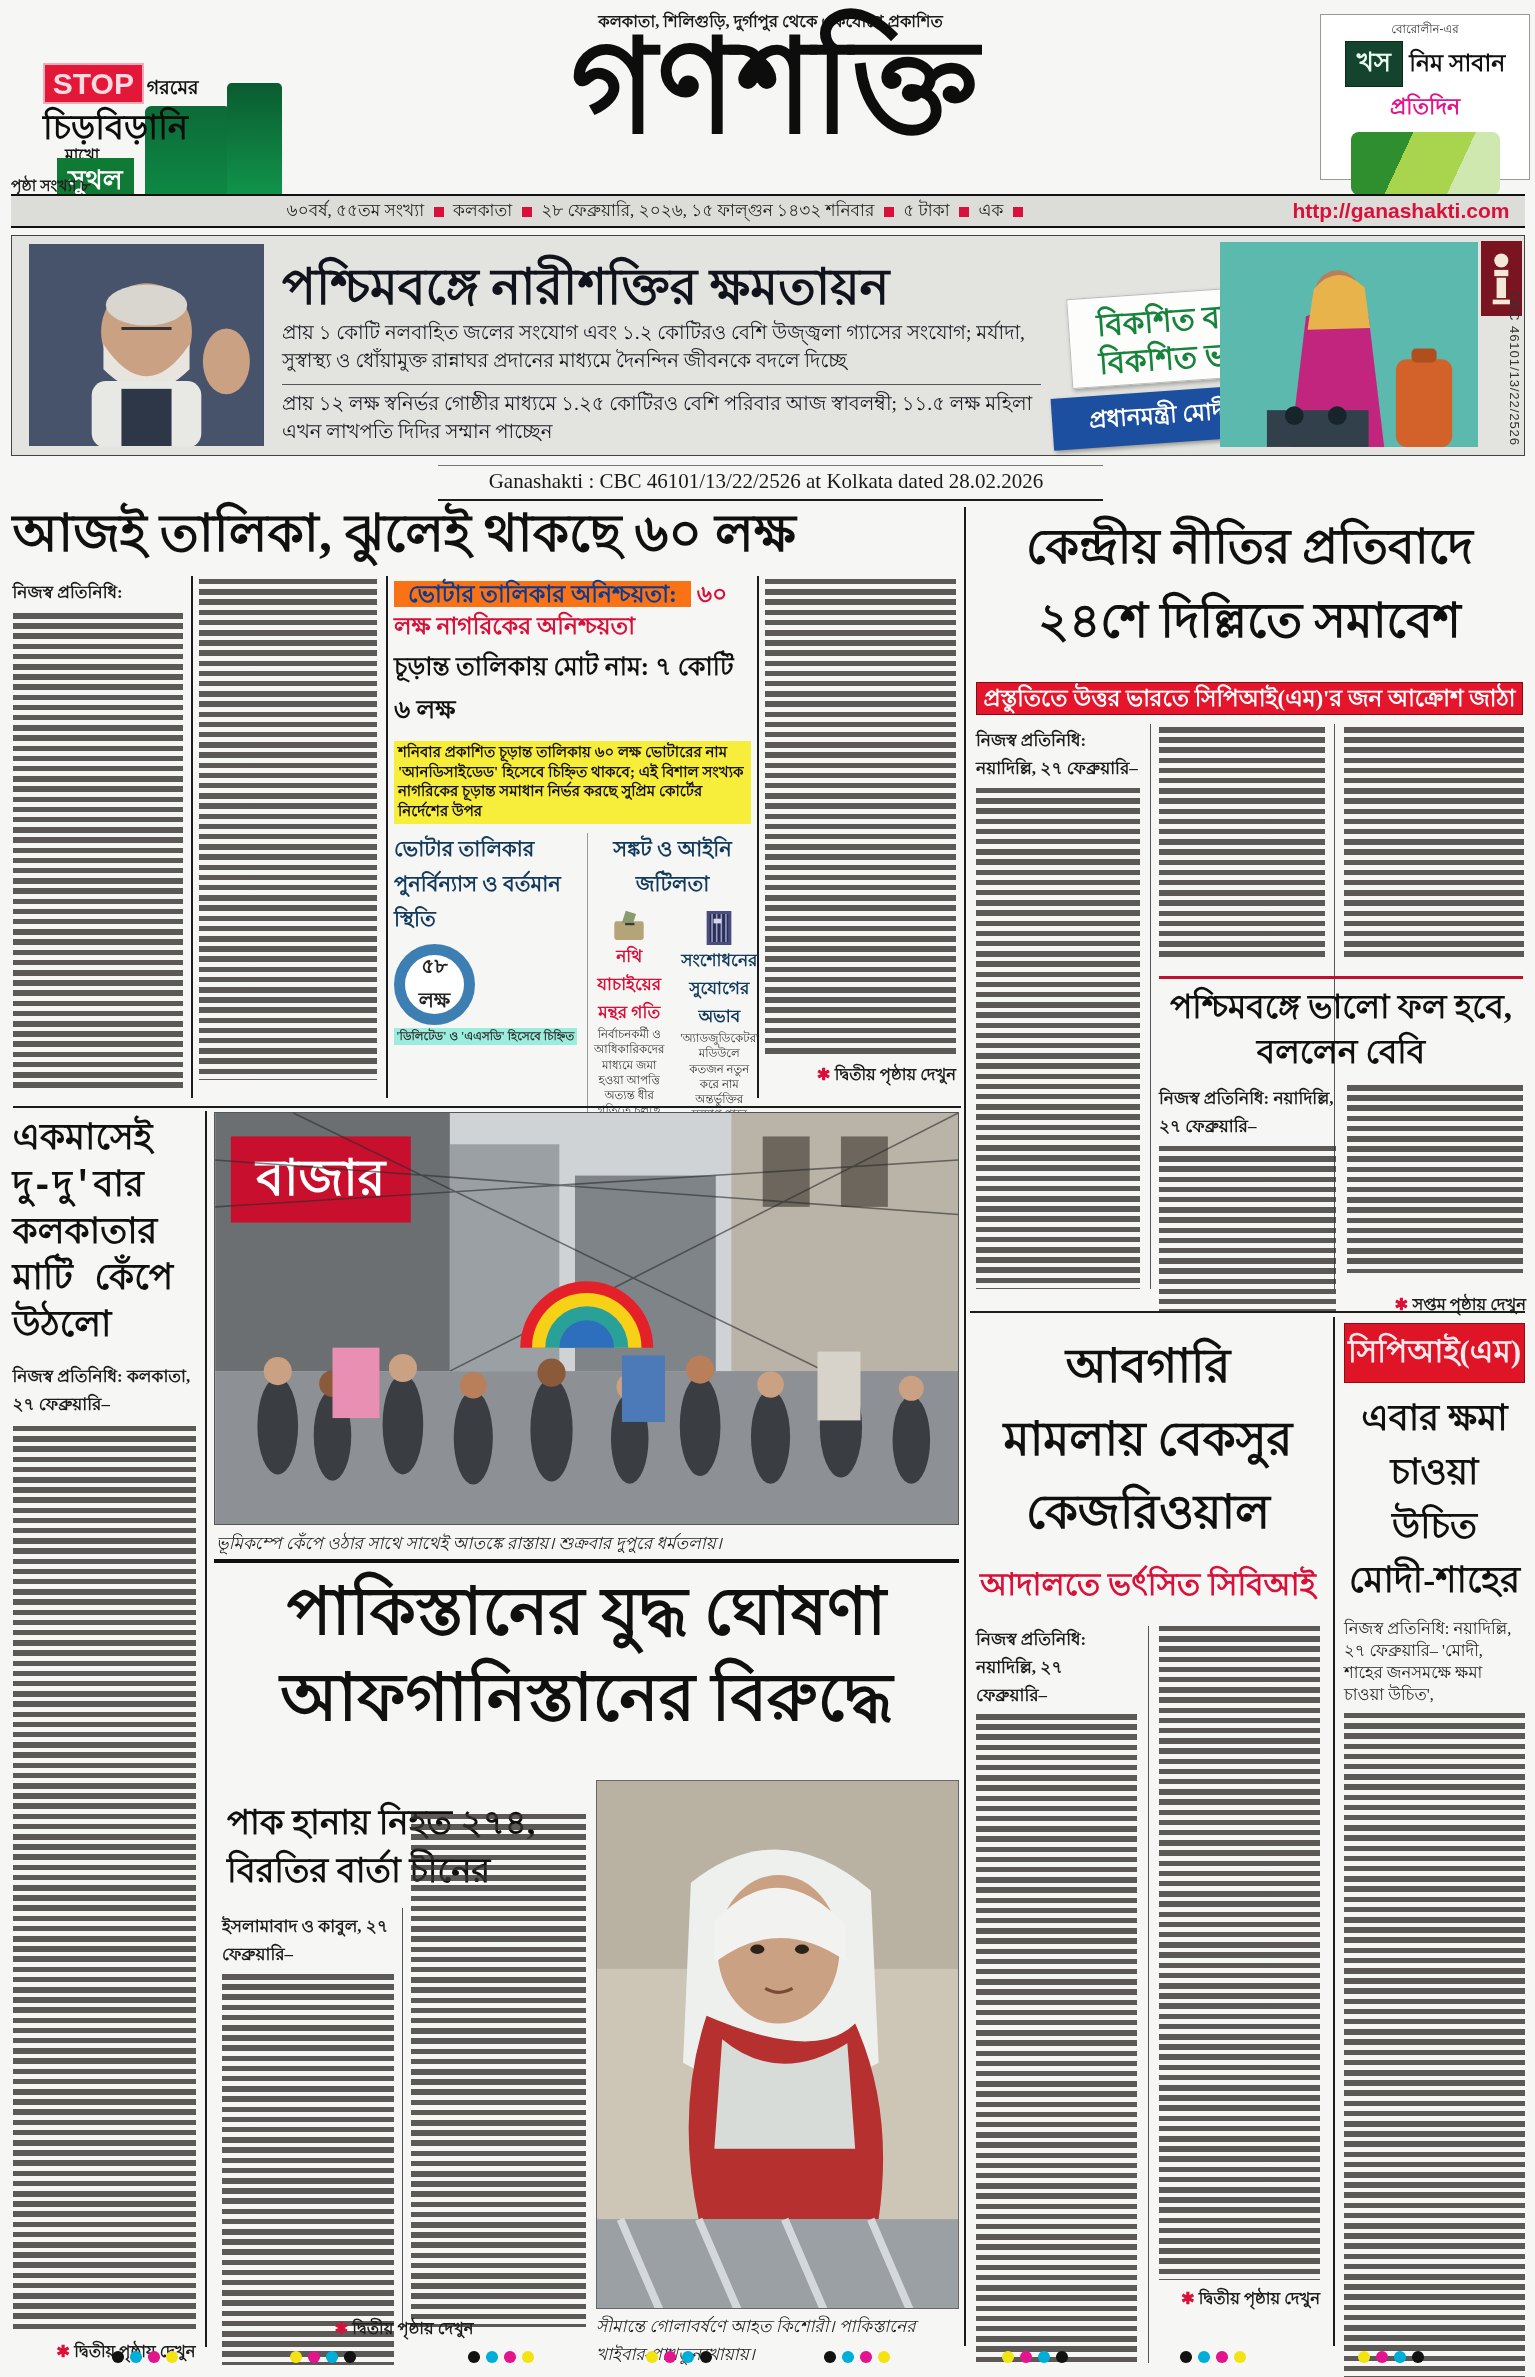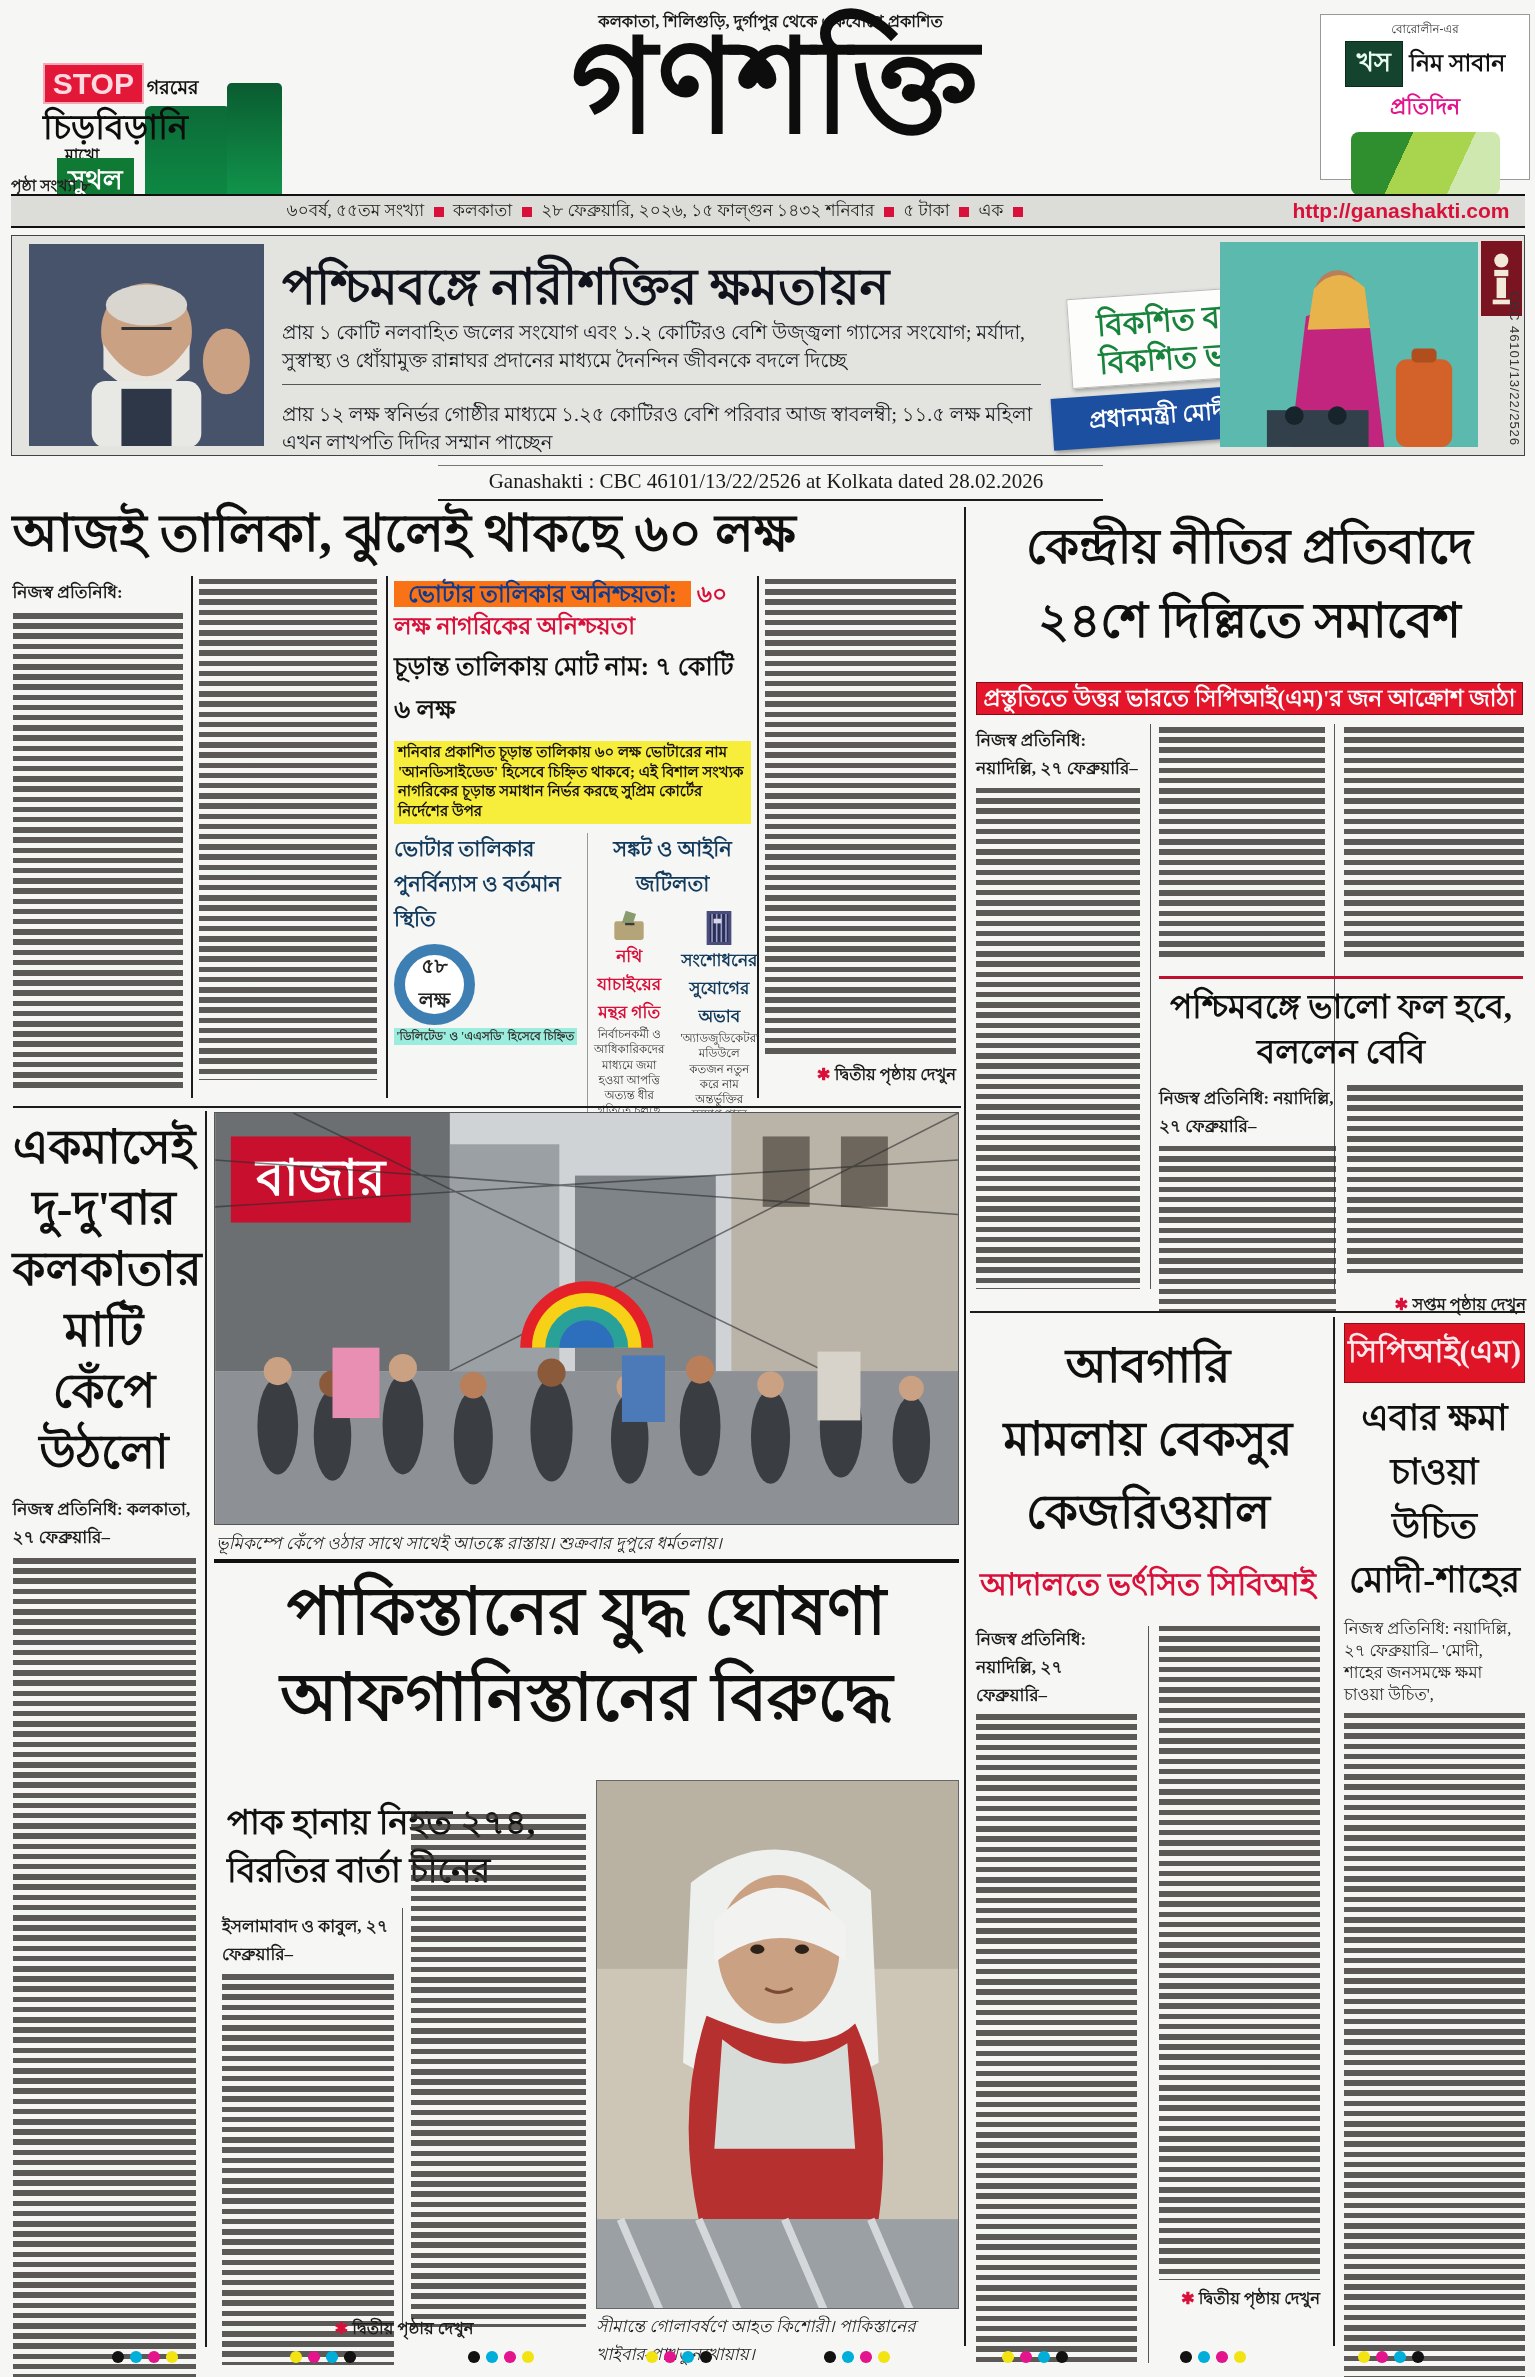--- a/index.html
+++ b/index.html
@@ -119,21 +119,21 @@
         <path d="M95 128 Q150 210 205 128 L205 160 Q150 215 95 160 Z" fill="#e8e4de"></path>
         <rect x="80" y="175" width="140" height="85" rx="18" fill="#e8e8e4"></rect>
         <rect x="118" y="185" width="64" height="75" fill="#2d3748"></rect>
         <ellipse cx="150" cy="78" rx="52" ry="26" fill="#d9d5cf"></ellipse>
         <line x1="118" y1="108" x2="182" y2="108" stroke="#333" stroke-width="4"></line>
         <ellipse cx="252" cy="150" rx="30" ry="42" fill="#caa183"></ellipse>
       </svg>
     </div>
     <div class="banner-head" style="position:absolute;left:270px;top:12.5px;width:704px;">পশ্চিমবঙ্গে নারীশক্তির ক্ষমতায়ন</div>
     <div class="banner-bullet" style="position:absolute;left:270px;top:83px;width:759px;border-bottom:1.6px solid #555;padding-bottom:7.8px;">প্রায় ১ কোটি নলবাহিত জলের সংযোগ এবং ১.২ কোটিরও বেশি উজ্জ্বলা গ্যাসের সংযোগ; মর্যাদা, সুস্বাস্থ্য ও ধোঁয়ামুক্ত রান্নাঘর প্রদানের মাধ্যমে দৈনন্দিন জীবনকে বদলে দিচ্ছে</div>
-    <div class="banner-bullet" style="position:absolute;left:270px;top:165px;width:759px;">প্রায় ১২ লক্ষ স্বনির্ভর গোষ্ঠীর মাধ্যমে ১.২৫ কোটিরও বেশি পরিবার আজ স্বাবলম্বী; ১১.৫ লক্ষ মহিলা এখন লাখপতি দিদির সম্মান পাচ্ছেন</div>
+    <div class="banner-bullet" style="position:absolute;left:270px;top:154px;width:759px;">প্রায় ১২ লক্ষ স্বনির্ভর গোষ্ঠীর মাধ্যমে ১.২৫ কোটিরও বেশি পরিবার আজ স্বাবলম্বী; ১১.৫ লক্ষ মহিলা এখন লাখপতি দিদির সম্মান পাচ্ছেন</div>
 
     <div class="slogan-card" style="position:absolute;left:1057px;top:55px;width:235px;">
       <div class="slogan-green">বিকশিত বাংলা</div>
       <div class="slogan-green">বিকশিত ভারত</div>
     </div>
     <div class="ribbon-blue" style="position:absolute;left:1040px;top:153px;width:282px;">প্রধানমন্ত্রী মোদীর সঙ্কল্প</div>
 
     <div style="position:absolute;left:1208px;top:6.3px;width:258px;height:205px;background:linear-gradient(135deg,#57b8ad 0 60%,#3e9a90 60%);overflow:hidden;">
       <svg width="258" height="205" viewBox="0 0 330 262">
         <rect width="330" height="262" fill="#5bb9ae"></rect>
@@ -287,21 +287,21 @@
   <div class="abs jump" style="left:1330px;top:1292px;width:196px;text-align:right;">
     <span class="star">✱</span>
     <span>সপ্তম পৃষ্ঠায় দেখুন</span>
   </div>
   <div class="abs hrule" style="left:970px;top:1311px;width:555px;"></div>
 
   <div class="abs hrule" style="left:12.5px;top:1106px;width:948px;"></div>
   <div class="abs vrule" style="left:205px;top:1111px;height:1236px;"></div>
 
   <div class="abs" style="left:12.5px;top:1117px;width:183px;">
-    <div class="bn-head" style="font-size:47px;line-height:1.3;text-align:center;">একমাসেই দু-দু'বার কলকাতার মাটি কেঁপে উঠলো</div>
+    <div class="bn-head" style="font-size:36px;line-height:1.3;font-family:Liberation Mono, monospace;">একমাসেই দু-দু'বার কলকাতার মাটি কেঁপে উঠলো</div>
     <div style="margin-top:12.5px;">
       <span class="byline">নিজস্ব প্রতিনিধি: কলকাতা, ২৭ ফেব্রুয়ারি–</span>
     </div>
     <div class="ph" style="width:100%;height:907px;margin-top:6.3px;"></div>
     <div class="jump" style="margin-top:6.3px;text-align:right;">
       <span class="star">✱</span>
       <span>দ্বিতীয় পৃষ্ঠায় দেখুন</span>
     </div>
   </div>
 

